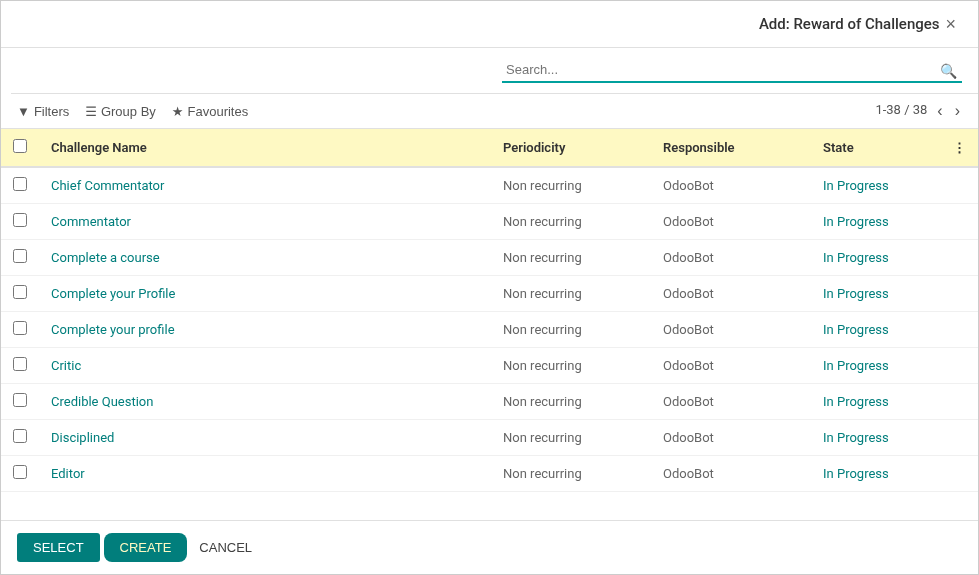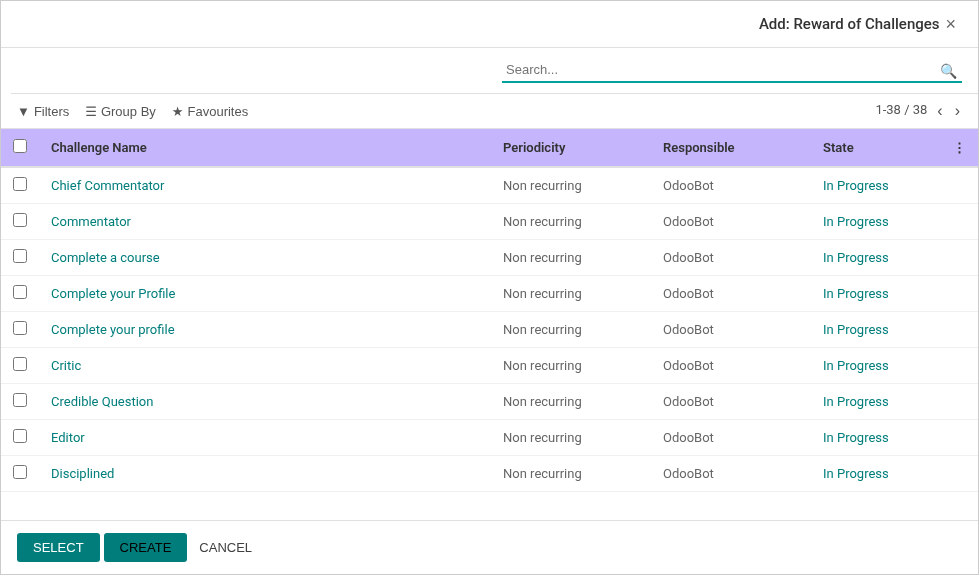--- a/index.html
+++ b/index.html
@@ -134,21 +134,21 @@
     thead tr {
       border-bottom: 2px solid #e0e0e0;
     }
 
     th {
       padding: 10px 12px;
       text-align: left;
       font-weight: 600;
       color: #333;
       font-size: 13px;
-      background: #c4b5fd;
+      background: #fef9c3;
     }
 
     th.col-checkbox {
       width: 36px;
       padding-left: 12px;
     }
 
     th.col-name { }
     th.col-periodicity { width: 160px; }
     th.col-responsible { width: 160px; }
@@ -206,27 +206,27 @@
       border: none;
       padding: 7px 16px;
       cursor: pointer;
       font-size: 13px;
       font-weight: 500;
       border-radius: 3px;
     }
 
     .btn-create {
       background: #017e7c;
-      color: #000000;
+      color: #fef9c3;
       border: none;
       padding: 7px 16px;
       cursor: pointer;
       font-size: 13px;
       font-weight: 500;
-      border-radius: 3px;
+      border-radius: 8px;
     }
 
     .btn-cancel {
       background: none;
       border: none;
       color: #404040;
       cursor: pointer;
       font-size: 13px;
       padding: 7px 8px;
     }
@@ -396,35 +396,35 @@
       <td class="col-state">
         <span class="state-badge">In Progress</span>
       </td>
       <td class="col-more"></td>
     </tr>
               <tr>
       <td class="col-checkbox">
         <input type="checkbox" style="">
       </td>
       <td class="col-name">
+        <span class="challenge-name">Disciplined</span>
+      </td>
+      <td class="col-periodicity periodicity">Non recurring</td>
+      <td class="col-responsible responsible">OdooBot</td>
+      <td class="col-state">
+        <span class="state-badge">In Progress</span>
+      </td>
+      <td class="col-more"></td>
+    </tr>
+              <tr>
+      <td class="col-checkbox">
+        <input type="checkbox" style="">
+      </td>
+      <td class="col-name">
         <span class="challenge-name">Editor</span>
-      </td>
-      <td class="col-periodicity periodicity">Non recurring</td>
-      <td class="col-responsible responsible">OdooBot</td>
-      <td class="col-state">
-        <span class="state-badge">In Progress</span>
-      </td>
-      <td class="col-more"></td>
-    </tr>
-              <tr>
-      <td class="col-checkbox">
-        <input type="checkbox" style="">
-      </td>
-      <td class="col-name">
-        <span class="challenge-name">Disciplined</span>
       </td>
       <td class="col-periodicity periodicity">Non recurring</td>
       <td class="col-responsible responsible">OdooBot</td>
       <td class="col-state">
         <span class="state-badge">In Progress</span>
       </td>
       <td class="col-more"></td>
     </tr>
             </tbody>
         </table>

